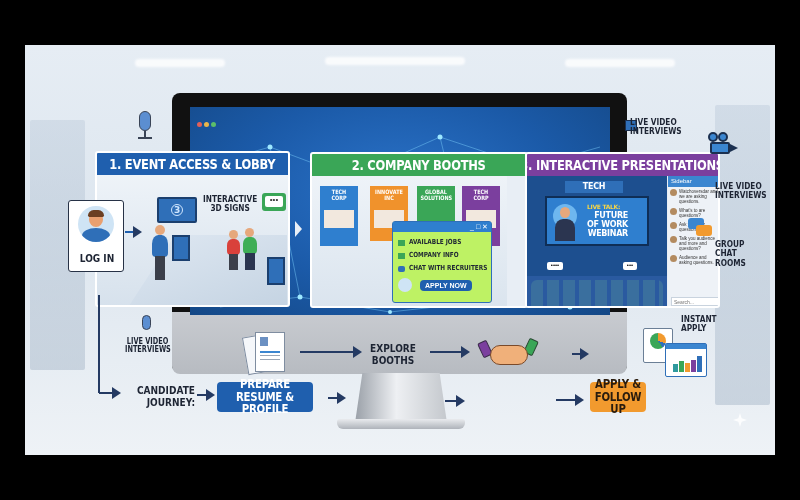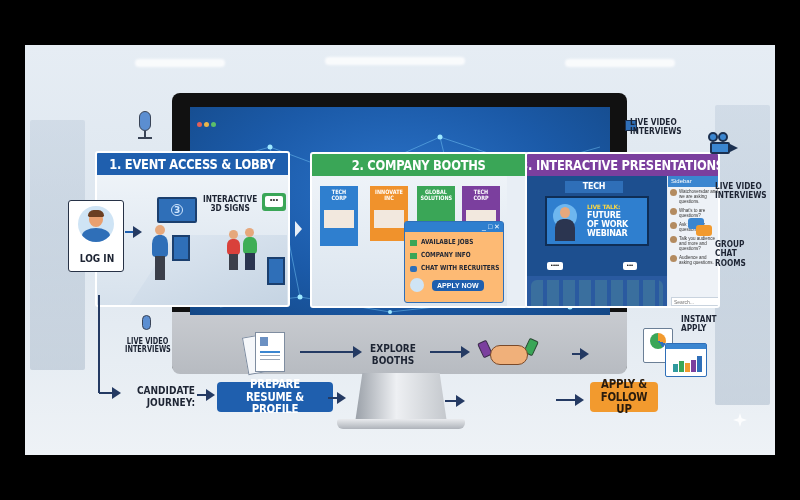--- a/index.html
+++ b/index.html
@@ -155,21 +155,21 @@
         <div class="lbl" style="color:#fff;font-size:6px;white-space:pre-line;margin-top:3px;">GLOBAL
 SOLUTIONS</div>
       </div>
       <div style="position:absolute;left:150px;top:10px;width:38px;height:60px;background:#7b3f9e;">
         <div class="lbl" style="color:#fff;font-size:6px;white-space:pre-line;margin-top:3px;">TECH
 CORP</div>
         <div style="position:absolute;left:4px;top:24px;width:30px;height:18px;background:#f2e8de;"></div>
       </div>
     </div>
 
-    <div style="position:absolute;left:92px;top:67px;width:100px;height:82px;background:#fdba74;border:1.5px solid #2f6fb8;border-radius:3px;">
+    <div style="position:absolute;left:80px;top:67px;width:100px;height:82px;background:#bef264;border:1.5px solid #2f6fb8;border-radius:3px;">
       <div style="height:10px;background:#2f7fcf;color:#fff;font-size:7px;text-align:right;padding-right:3px;line-height:10px;">_ □ ✕</div>
       <div style="padding:4px 5px 0 5px;">
         <div style="display:flex;align-items:center;height:13px;">
           <span style="width:7px;height:6px;background:#3aa657;margin-right:4px;flex:none;"></span>
           <span class="lbl" style="font-size:7px;transform-origin:left;white-space:nowrap;">AVAILABLE JOBS</span>
         </div>
         <div style="display:flex;align-items:center;height:13px;">
           <span style="width:7px;height:6px;background:#3aa657;margin-right:4px;flex:none;"></span>
           <span class="lbl" style="font-size:7px;transform-origin:left;white-space:nowrap;">COMPANY INFO</span>
         </div>
@@ -189,21 +189,21 @@
     <div class="panel-h cond" style="background:#7b3f9e;">
       <span>3. INTERACTIVE PRESENTATIONS</span>
     </div>
     <div style="position:absolute;left:0;top:22px;width:140px;height:134px;background:#1d4f8f;">
       <div class="cond" style="position:absolute;left:38px;top:5px;width:58px;height:12px;background:#2f6fb8;color:#fff;font-size:8px;text-align:center;line-height:12px;">TECH</div>
       <div style="position:absolute;left:18px;top:20px;width:104px;height:50px;background:#2f7fcf;border:2px solid #0f2e56;">
         <div style="position:absolute;left:6px;top:6px;width:24px;height:24px;border-radius:50%;background:#6eb7ef;"></div>
         <div style="position:absolute;left:13px;top:9px;width:10px;height:11px;border-radius:50%;background:#e6a87c;"></div>
         <div style="position:absolute;left:8px;top:21px;width:20px;height:22px;background:#2b3550;border-radius:40% 40% 0 0;"></div>
         <div class="cond" style="position:absolute;left:40px;top:5px;font-size:6px;color:#f5d547;">LIVE TALK:</div>
-        <div class="cond" style="position:absolute;left:40px;top:13px;font-size:8px;line-height:9px;color:#fff;white-space:pre-line;">FUTURE
+        <div class="cond" style="position:absolute;left:40px;top:13px;font-size:8px;line-height:9px;color:#fff;white-space:pre-line;text-align:right;">FUTURE
 OF WORK
 WEBINAR</div>
       </div>
 
       <div style="position:absolute;left:0;top:100px;width:140px;height:34px;background:#2a5aa0;">
         <div style="position:absolute;left:4px;top:4px;width:132px;height:30px;background:repeating-linear-gradient(90deg,#3a6f9e 0 12px,#2a5aa0 12px 16px);border-radius:6px 6px 0 0;"></div>
       </div>
       <div style="position:absolute;left:20px;top:86px;width:16px;height:8px;background:#fff;border-radius:2px;font-size:6px;text-align:center;line-height:6px;">••••</div>
       <div style="position:absolute;left:96px;top:86px;width:14px;height:8px;background:#fff;border-radius:2px;font-size:6px;text-align:center;line-height:6px;">•••</div>
     </div>
@@ -270,21 +270,21 @@
   <div style="position:absolute;left:117px;top:270px;width:9px;height:15px;background:#5b8ed1;border:1.5px solid #3a4456;border-radius:5px;"></div>
   <div class="lbl" style="position:absolute;left:95px;top:293px;width:55px;font-size:8px;white-space:pre-line;">LIVE VIDEO
 INTERVIEWS</div>
 
   <div style="position:absolute;left:73px;top:250px;width:2px;height:98px;background:#243a63;"></div>
   <div class="arrow" style="left:74px;top:347px;width:20px;"></div>
 
   <div class="lbl" style="position:absolute;left:90px;top:340px;width:80px;font-size:11px;white-space:pre-line;text-align:right;transform-origin:right;">CANDIDATE
 JOURNEY:</div>
   <div class="arrow" style="left:172px;top:349px;width:16px;"></div>
-  <div class="step cond" style="left:192px;top:337px;width:116px;height:30px;background:#1f5fae;color:#fff;">
+  <div class="step cond" style="left:192px;top:337px;width:96px;height:30px;background:#1f5fae;color:#fff;">
     <span>PREPARE
 RESUME &amp; PROFILE</span>
   </div>
   <div class="arrow" style="left:303px;top:352px;width:16px;"></div>
 
   <div style="position:absolute;left:220px;top:290px;width:28px;height:38px;background:#f5f7fa;border:1px solid #7f8da0;transform:rotate(-10deg);"></div>
   <div style="position:absolute;left:230px;top:287px;width:30px;height:40px;background:#fff;border:1px solid #7f8da0;">
     <div style="position:absolute;left:4px;top:4px;width:8px;height:9px;background:#6b90c2;"></div>
     <div style="position:absolute;left:4px;top:18px;width:20px;height:1.5px;background:#3b86d0;"></div>
     <div style="position:absolute;left:4px;top:22px;width:20px;height:1px;background:#9aa6b5;"></div>
@@ -298,19 +298,19 @@
 
   <div style="position:absolute;left:455px;top:292px;width:58px;height:32px;">
     <div style="position:absolute;left:0;top:4px;width:10px;height:16px;background:#7b3f9e;border:1.5px solid #3a2a4a;border-radius:2px;transform:rotate(-25deg);"></div>
     <div style="position:absolute;left:46px;top:2px;width:10px;height:16px;background:#3aa657;border:1.5px solid #2a4a33;border-radius:2px;transform:rotate(25deg);"></div>
     <div style="position:absolute;left:10px;top:8px;width:38px;height:20px;background:#f0b07a;border:1.5px solid #7a4a2a;border-radius:10px;"></div>
   </div>
   <div class="arrow" style="left:547px;top:308px;width:15px;"></div>
 
   <div class="arrow" style="left:420px;top:355px;width:18px;"></div>
   <div class="arrow" style="left:531px;top:354px;width:26px;"></div>
-  <div class="step cond" style="left:565px;top:337px;width:68px;height:30px;background:#f29a2e;color:#2a1c0e;">
+  <div class="step cond" style="left:565px;top:337px;width:56px;height:30px;background:#f29a2e;color:#2a1c0e;">
     <span>APPLY &amp;
 FOLLOW UP</span>
   </div>
 
   <div style="position:absolute;left:708px;top:368px;width:14px;height:14px;background:#fff;opacity:.85;clip-path:polygon(50% 0,62% 38%,100% 50%,62% 62%,50% 100%,38% 62%,0 50%,38% 38%);"></div>
 </div>
 
 </body></html>

